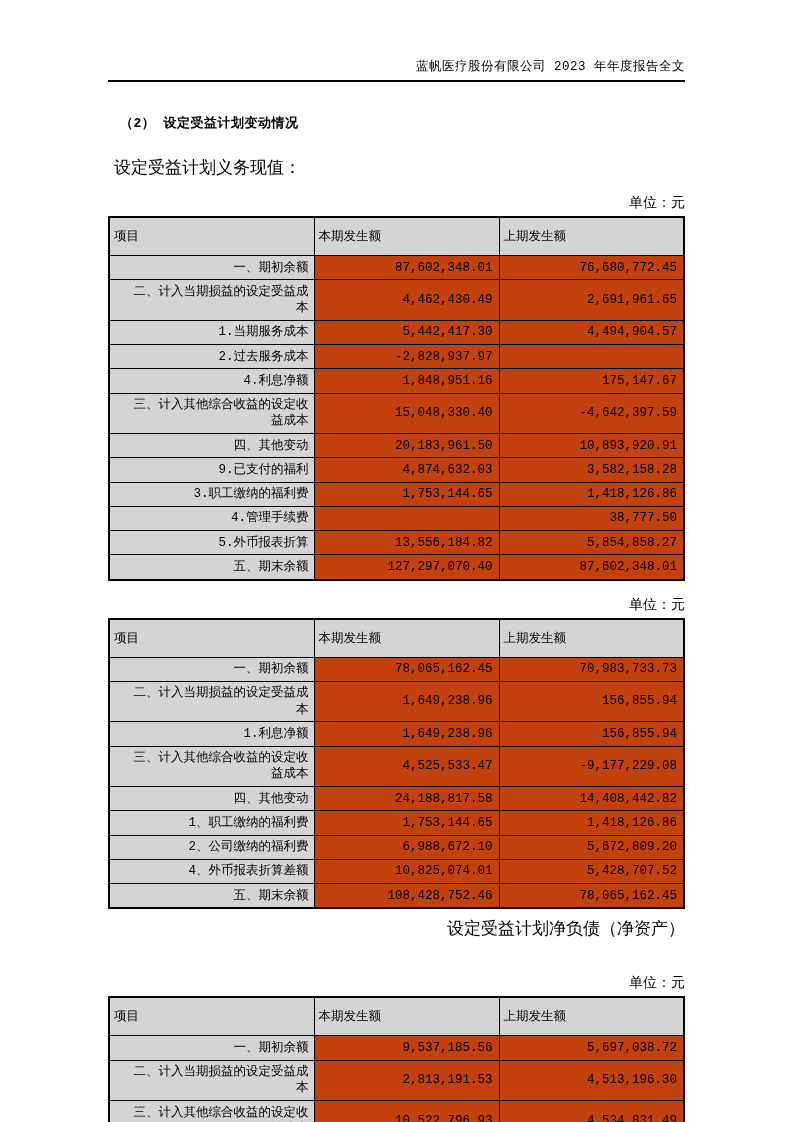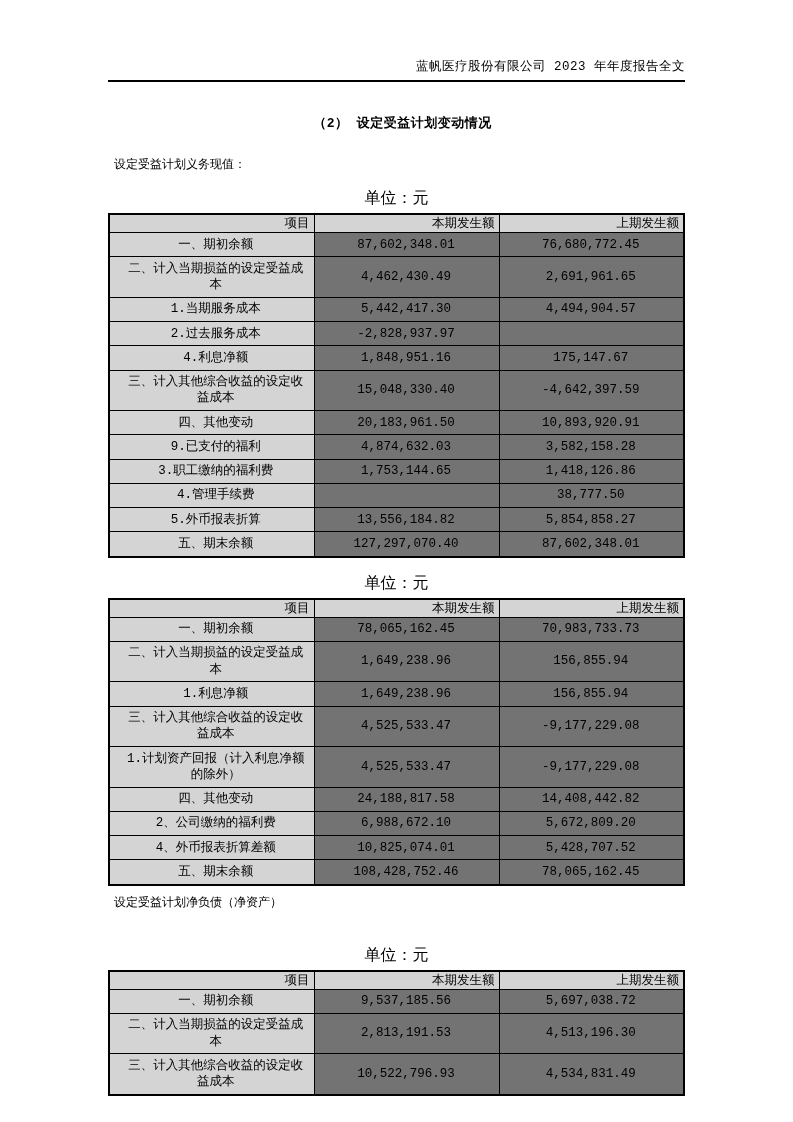--- a/index.html
+++ b/index.html
@@ -20,66 +20,65 @@
     font-size: 12.5px;
     padding-bottom: 5px;
     border-bottom: 2px solid #000;
     letter-spacing: 0.5px;
   }
   .section-heading {
     margin: 32px 0 0 12px;
     font-size: 13px;
     font-weight: bold;
     letter-spacing: 0.5px;
-    text-align: center;
   }
   .table-caption {
     margin: 24px 0 0 6px;
-    font-size: 12px;
+    font-size: 17px;
   }
   .unit-label {
-    text-align: center;
-    font-size: 16px;
+    text-align: right;
+    font-size: 14px;
     margin-top: 15px;
     margin-bottom: 4px;
   }
   .unit-label.big-gap { margin-top: 34px; }
   table.fin-table {
     width: 100%;
     border-collapse: collapse;
     table-layout: fixed;
     border: 2px solid #000;
     font-size: 12.5px;
   }
   table.fin-table col.c-item { width: 205px; }
   table.fin-table th {
     background: #d4d4d4;
     font-weight: normal;
     border: 1px solid #000;
-    padding: 0 4px;
-    text-align: right;
+    padding: 10px 4px;
+    text-align: left;
     height: 14px;
   }
   table.fin-table td {
     border: 1px solid #000;
     padding: 3.5px 5px;
     vertical-align: middle;
     line-height: 1.3;
   }
   table.fin-table td.item {
     background: #d4d4d4;
-    text-align: center;
+    text-align: right;
     padding-left: 13px;
   }
   table.fin-table td.val {
-    background: #737373;
-    text-align: center;
+    background: #c2410c;
+    text-align: right;
     padding-right: 6px;
   }
-  .caption-tight { margin-top: 8px; }
+  .caption-tight { margin-top: 8px; text-align: right; }
   .caption-mid { margin-top: 17px; }
 </style>
 </head>
 <body>
 
 <div class="page">
 
   <div class="doc-header">
     <span>蓝帆医疗股份有限公司 2023 年年度报告全文</span>
   </div>
@@ -194,28 +193,28 @@
           <td class="item">1.利息净额</td>
           <td class="val">1,649,238.96</td>
           <td class="val">156,855.94</td>
         </tr>
         <tr>
           <td class="item">三、计入其他综合收益的设定收益成本</td>
           <td class="val">4,525,533.47</td>
           <td class="val">-9,177,229.08</td>
         </tr>
         <tr>
-          <td class="item">1.计划资产回报（计入利息净额的除外）</td>
-          <td class="val">4,525,533.47</td>
-          <td class="val">-9,177,229.08</td>
-        </tr>
-        <tr>
           <td class="item">四、其他变动</td>
           <td class="val">24,188,817.58</td>
           <td class="val">14,408,442.82</td>
+        </tr>
+        <tr>
+          <td class="item">1、职工缴纳的福利费</td>
+          <td class="val">1,753,144.65</td>
+          <td class="val">1,418,126.86</td>
         </tr>
         <tr>
           <td class="item">2、公司缴纳的福利费</td>
           <td class="val">6,988,672.10</td>
           <td class="val">5,672,809.20</td>
         </tr>
         <tr>
           <td class="item">4、外币报表折算差额</td>
           <td class="val">10,825,074.01</td>
           <td class="val">5,428,707.52</td>

